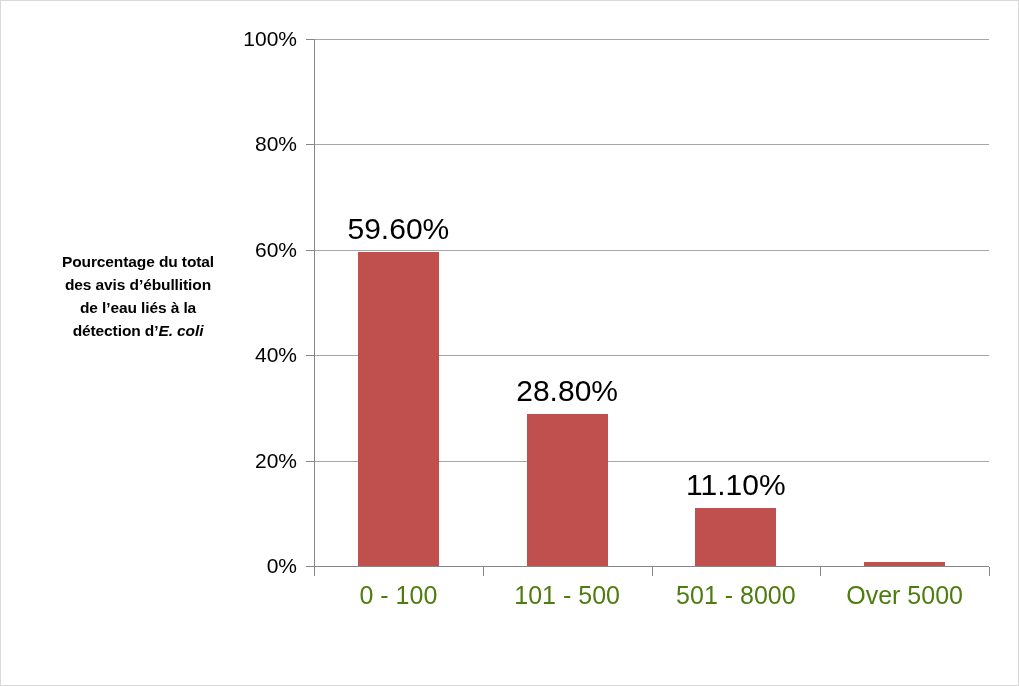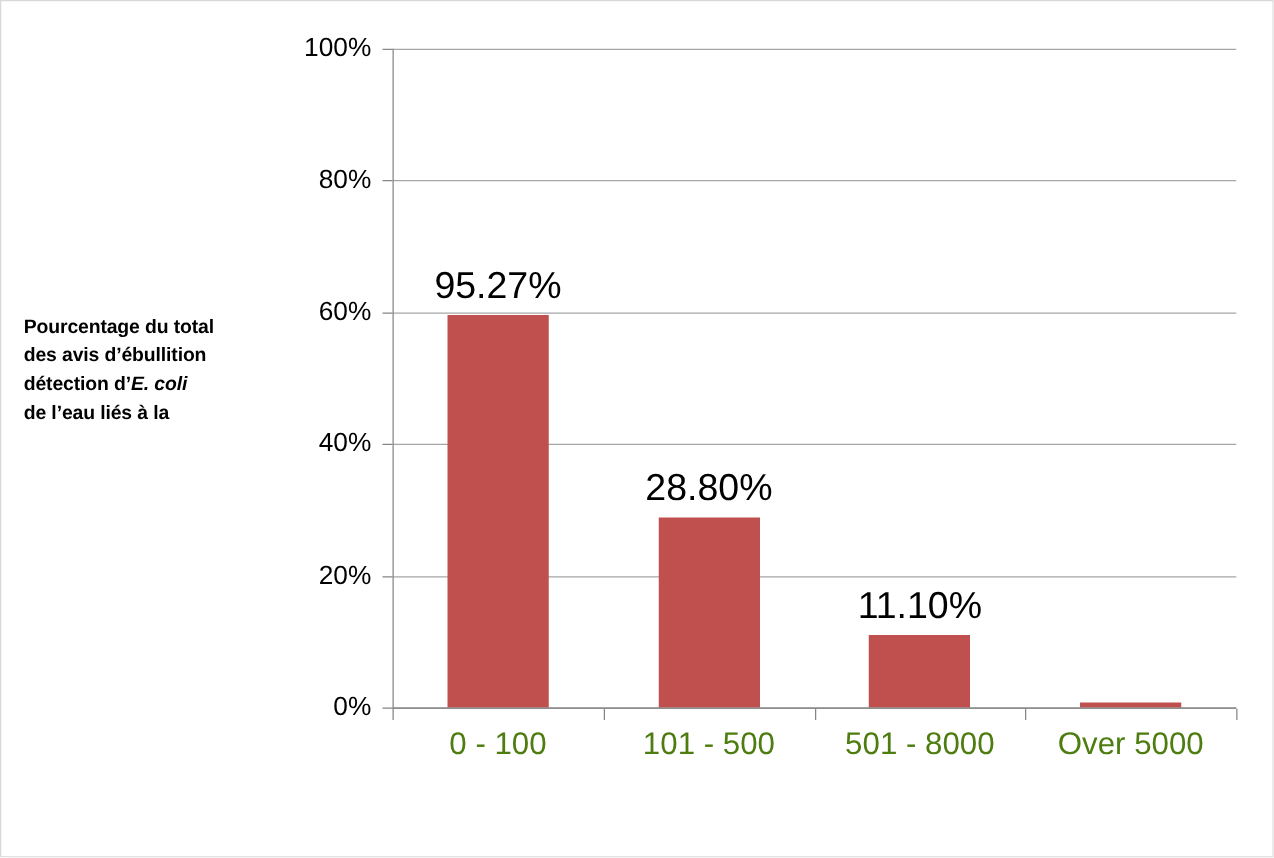--- a/index.html
+++ b/index.html
@@ -17,24 +17,24 @@
     height: 686px;
     background: #ffffff;
     border: 1px solid #d9d9d9;
     box-sizing: border-box;
     overflow: hidden;
   }
 
   
   .y-axis-title {
     position: absolute;
-    left: 18px;
+    left: 32px;
     top: 249px;
     width: 210px;
-    text-align: left;
+    text-align: center;
     font-size: 15.5px;
     font-weight: bold;
     line-height: 23px;
     color: #000000;
     letter-spacing: -0.1px;
   }
   .y-axis-title .sci {
     font-style: italic;
   }
 
@@ -162,22 +162,22 @@
   }
 </style>
 </head>
 <body>
 
 <div id="figure">
 
   <div class="y-axis-title">
     <div>Pourcentage du total</div>
     <div>des avis d’ébullition</div>
+    <div>de l’eau liés à la</div>
     <div><span>détection d’</span><span class="sci">E. coli</span></div>
-    <div>de l’eau liés à la</div>
   </div>
 
   <div class="y-labels-wrap" id="ylabels">
       <div class="y-label" style="top: 38px;">100%</div>
       <div class="y-label" style="top: 143.4px;">80%</div>
       <div class="y-label" style="top: 248.8px;">60%</div>
       <div class="y-label" style="top: 354.2px;">40%</div>
       <div class="y-label" style="top: 459.6px;">20%</div>
       <div class="y-label" style="top: 565px;">0%</div>
     </div>
@@ -197,21 +197,21 @@
       <div class="y-tick" style="top: 143.4px;"></div>
       <div class="y-tick" style="top: 248.8px;"></div>
       <div class="y-tick" style="top: 354.2px;"></div>
       <div class="y-tick" style="top: 459.6px;"></div>
       <div class="y-tick" style="top: 565px;"></div>
     </div>
 
   <div class="bars-layer" id="bars">
       <div class="bar-slot" style="left: 43.875px; width: 81px;">
         <div class="bar" title="0 - 100 — 59.60%" style="height: 314.092px; background: rgb(192, 80, 77);"></div>
-        <div class="bar-value" style="bottom: 320.092px;">95.27%</div>
+        <div class="bar-value" style="bottom: 320.092px;">59.60%</div>
       </div>
       <div class="bar-slot" style="left: 212.625px; width: 81px;">
         <div class="bar" title="101 - 500 — 28.80%" style="height: 151.776px; background: rgb(192, 80, 77);"></div>
         <div class="bar-value" style="bottom: 157.776px;">28.80%</div>
       </div>
       <div class="bar-slot" style="left: 381.375px; width: 81px;">
         <div class="bar" title="501 - 5000 — 11.10%" style="height: 58.497px; background: rgb(192, 80, 77);"></div>
         <div class="bar-value" style="bottom: 64.497px;">11.10%</div>
       </div>
       <div class="bar-slot" style="left: 550.125px; width: 81px;">

